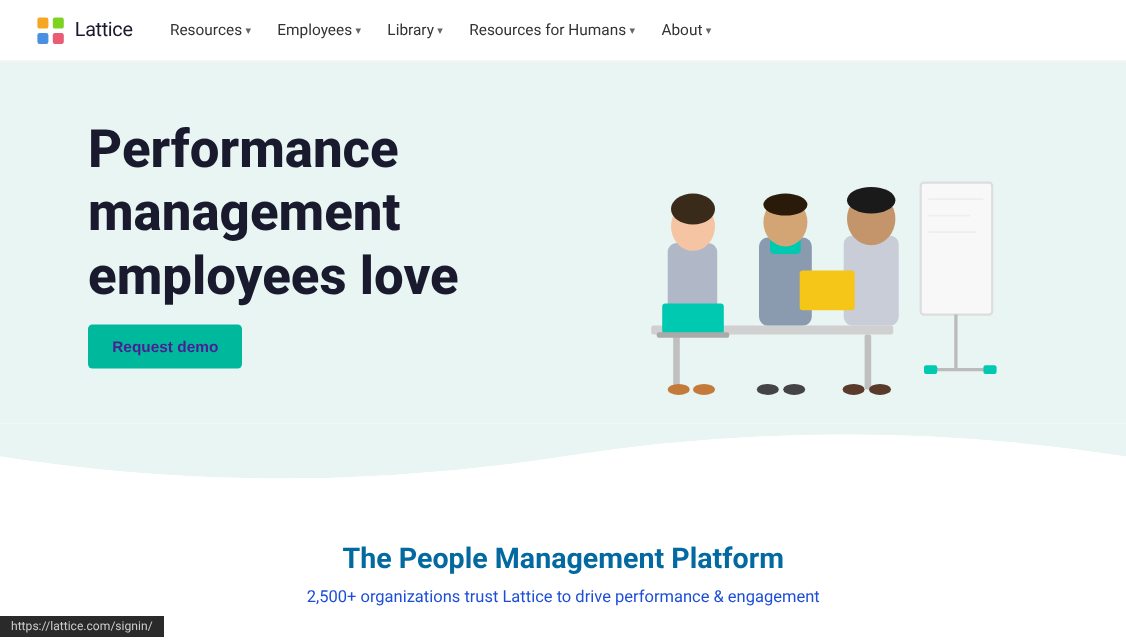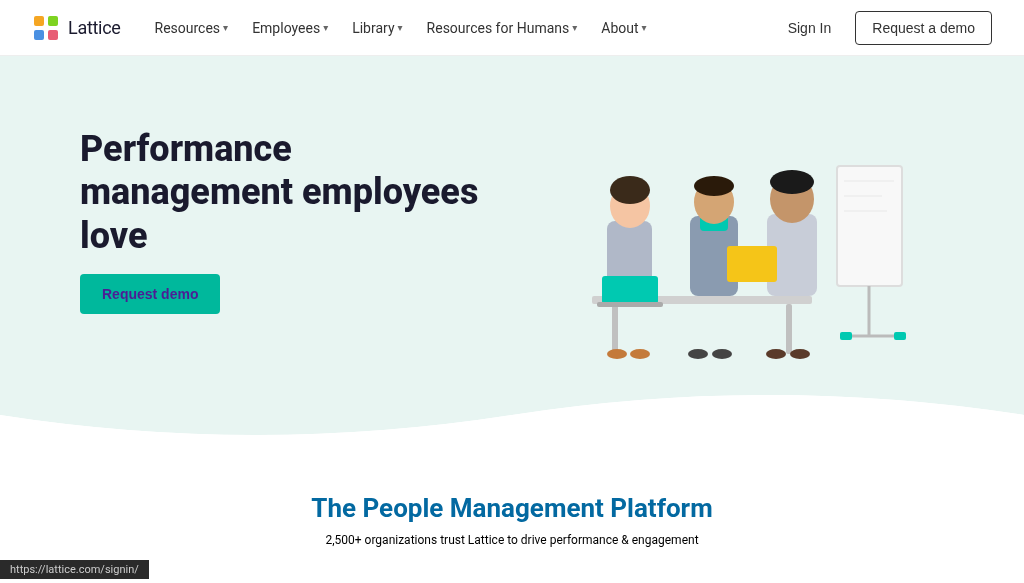--- a/index.html
+++ b/index.html
@@ -39,21 +39,21 @@
     .hero {
       background: #e8f5f2;
       min-height: 310px;
       display: flex; align-items: center;
       padding: 40px 80px 0 80px;
       position: relative;
       overflow: hidden;
     }
     .hero-content { flex: 0 0 420px; padding-bottom: 40px; }
     .hero-title {
-      font-size: 36px; font-weight: 800; color: #1a1a2e;
+      font-size: 48px; font-weight: 800; color: #1a1a2e;
       line-height: 1.2; margin-bottom: 16px;
     }
     .hero-subtitle {
       font-size: 15px; color: #555; line-height: 1.5; margin-bottom: 28px;
     }
     .hero-cta {
       background: #00b89c; color: #4c1d95;
       border: none; border-radius: 4px;
       padding: 12px 22px; font-size: 14px; font-weight: 600;
       cursor: pointer;
@@ -77,21 +77,21 @@
     .logos-section {
       background: #fff;
       padding: 48px 40px 56px 40px;
       text-align: center;
     }
     .logos-title {
       font-size: 26px; font-weight: 700; color: #0369a1;
       margin-bottom: 10px;
     }
     .logos-subtitle {
-      font-size: 12px; color: #000000; margin-bottom: 52px;
+      font-size: 15px; color: #1d4ed8; margin-bottom: 52px;
     }
 
     
     .status-bar {
       position: fixed; bottom: 4px; left: 0;
       background: #2a2a2a; color: #ccc;
       font-size: 11px; padding: 3px 10px;
       z-index: 100;
     }
   </style>
@@ -126,24 +126,20 @@
     <div class="nav-item">
       <span>Resources for Humans</span>
       <span class="nav-chevron">▾</span>
     </div>
     <div class="nav-item">
       <span>About</span>
       <span class="nav-chevron">▾</span>
     </div>
   </div>
 
-  <div class="nav-right">
-    <button class="sign-in-btn">Sign In</button>
-    <button class="request-demo-btn">Request a demo</button>
-  </div>
 </nav>
 
 <section class="hero">
   <div class="hero-content">
     <h1 class="hero-title">Performance management employees love</h1>
     <button class="hero-cta">Request demo</button>
   </div>
 
   <div class="hero-illustration">
 

